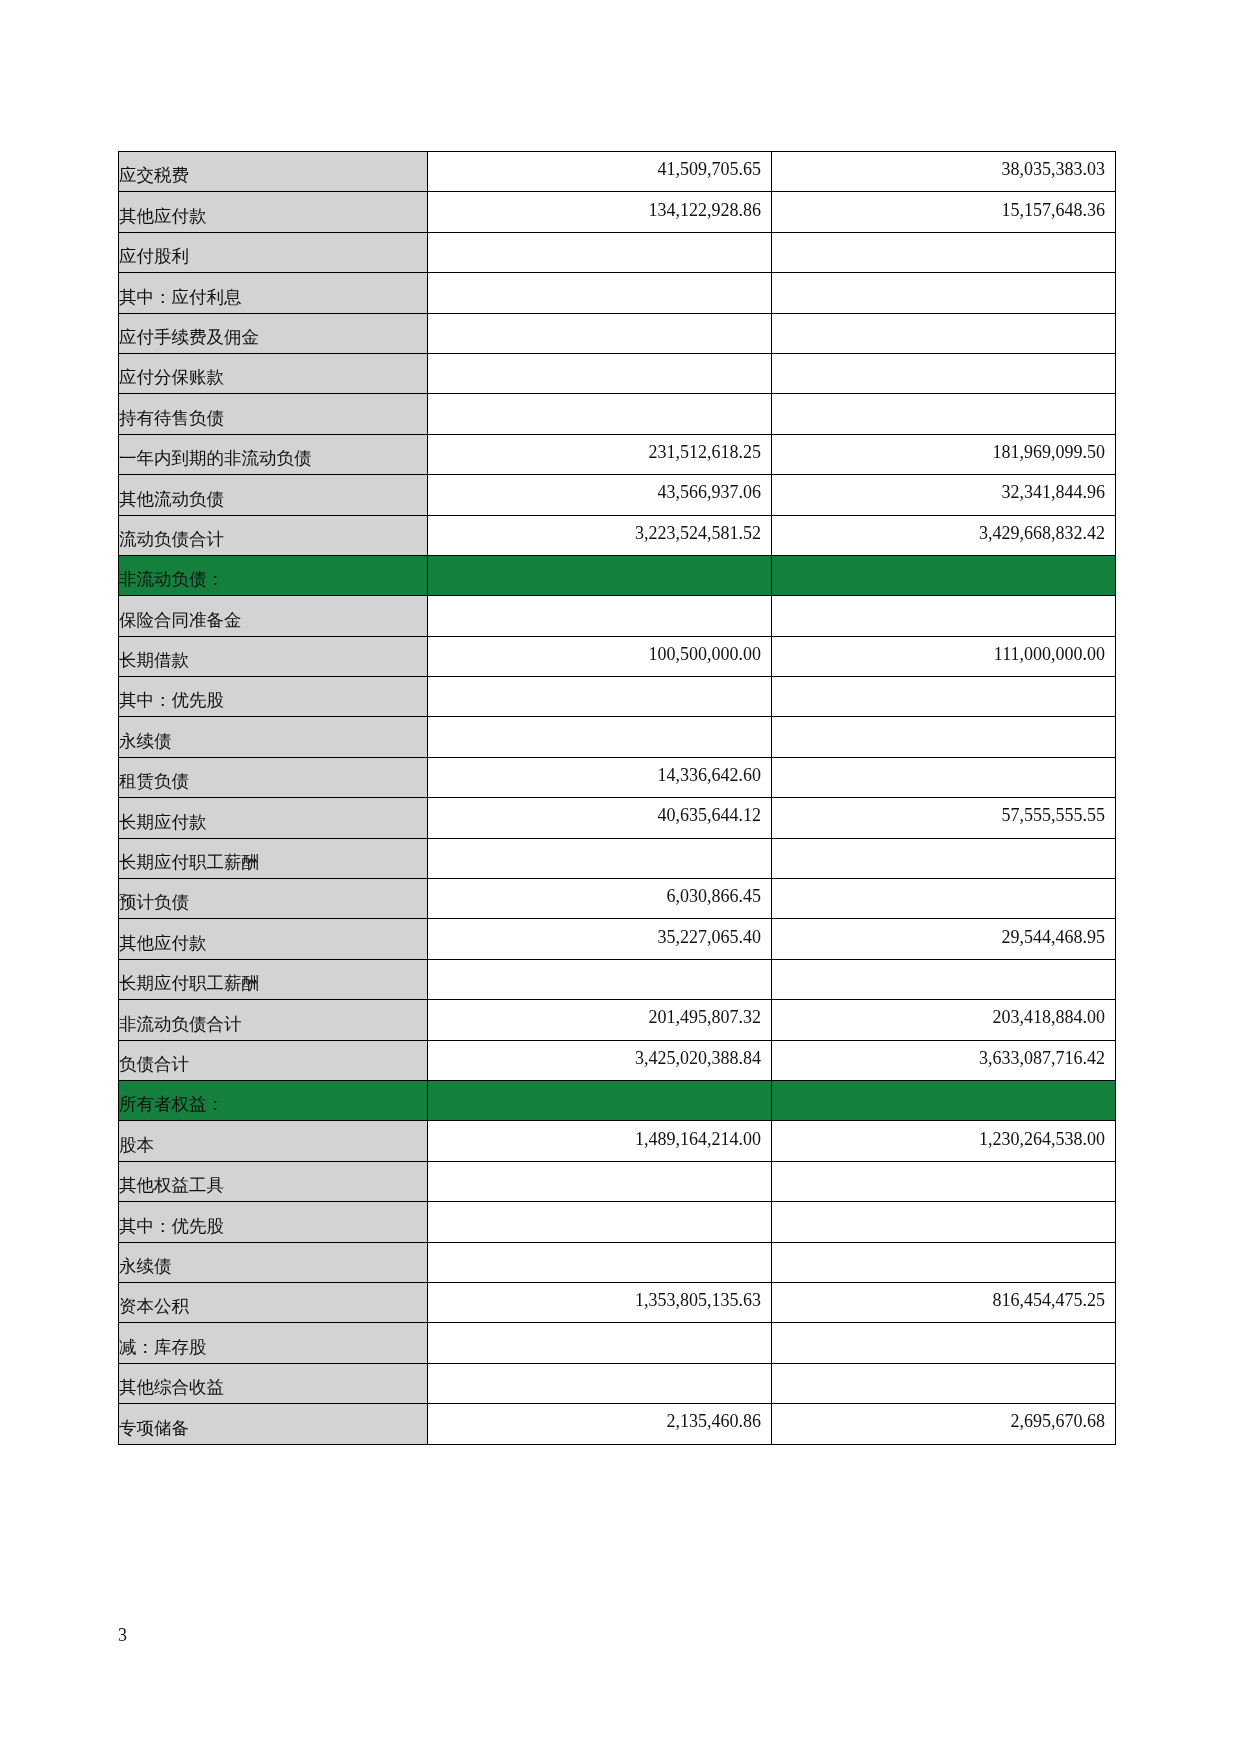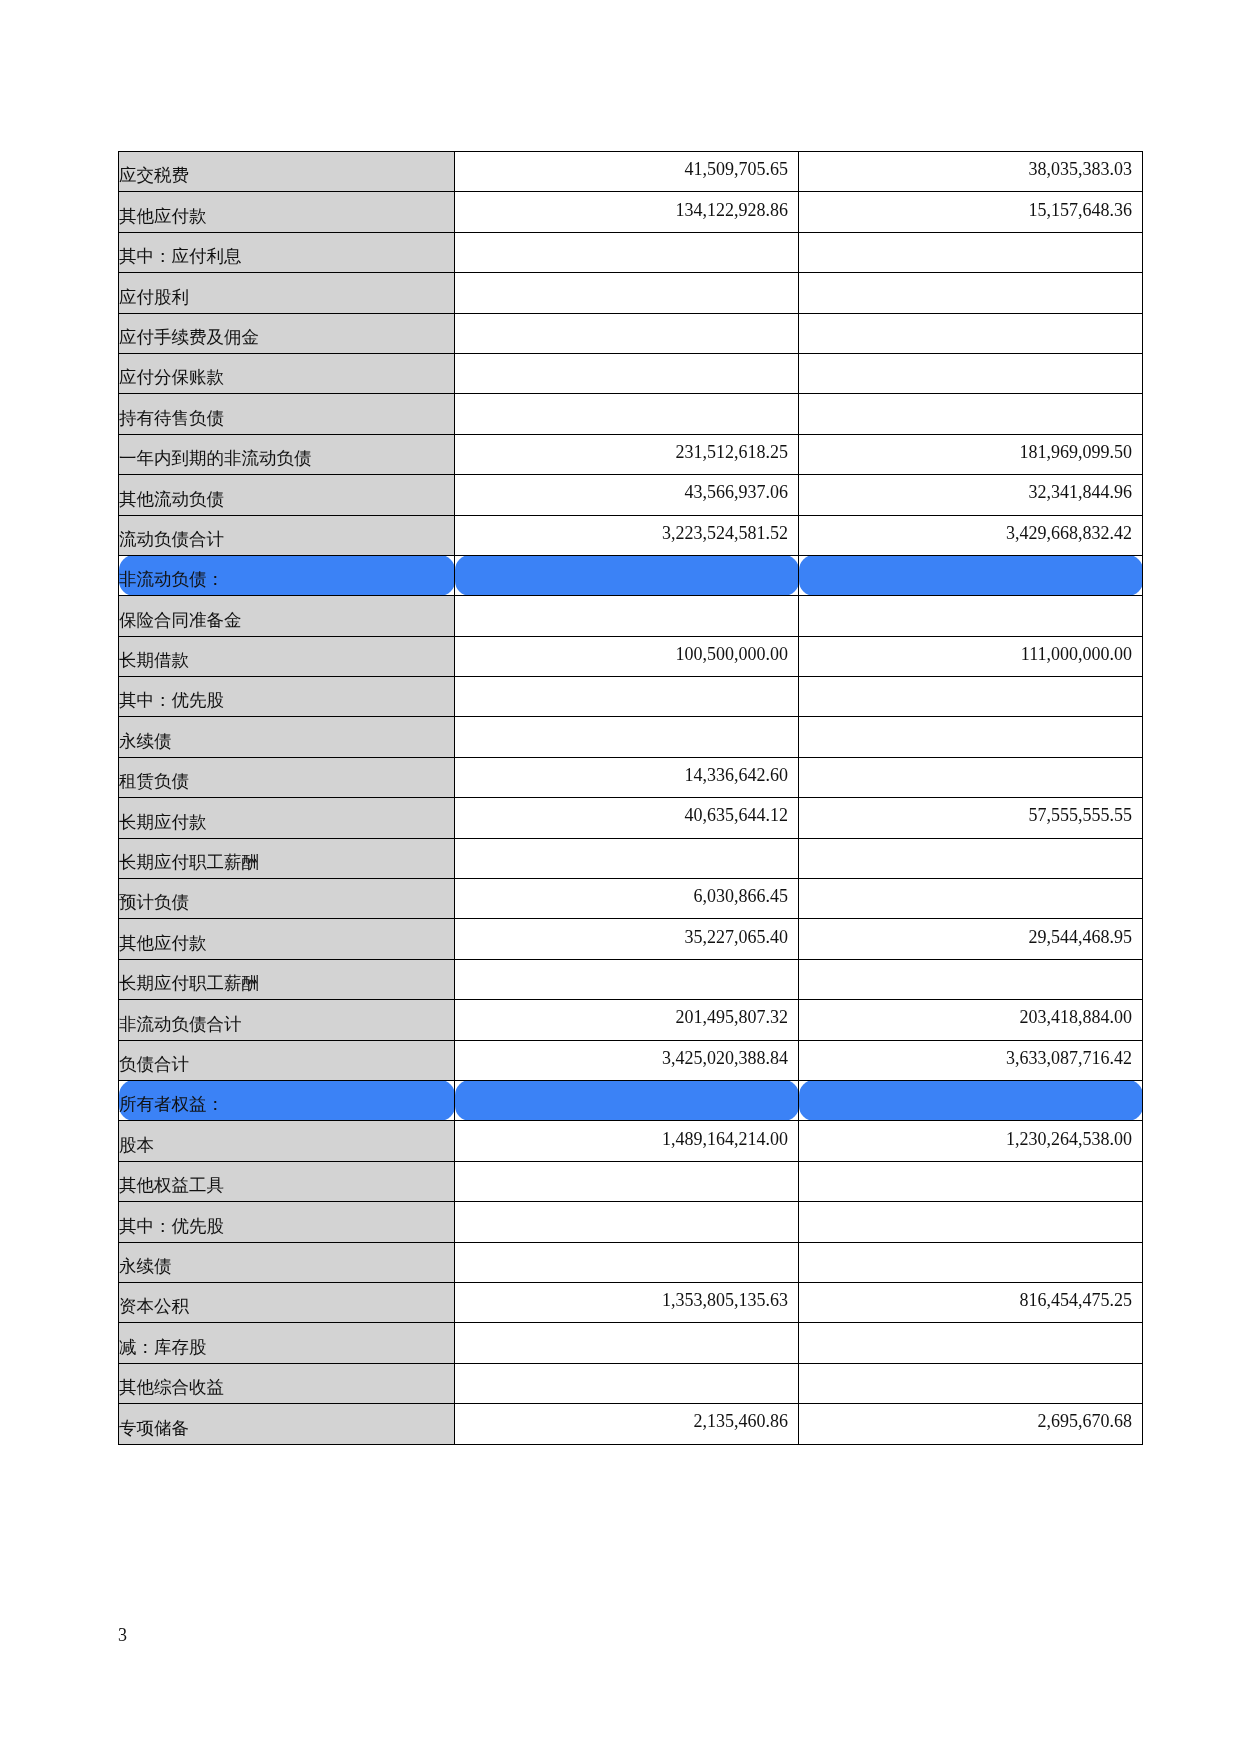--- a/index.html
+++ b/index.html
@@ -5,30 +5,30 @@
   html, body { margin:0; padding:0; background:#ffffff; }
   body { width:1240px; height:1754px; position:relative; overflow:hidden; }
   .sheet {
     position:absolute; left:118px; top:151px;
     border-collapse:collapse; table-layout:fixed;
   }
   .sheet td {
     border:1.5px solid #000; height:40.4px; padding:0; box-sizing:border-box;
   }
   .sheet td.label {
-    width:336px; background:#d3d3d3;
+    width:309px; background:#d3d3d3;
     font-family:Liberation Serif, serif; font-size:17.5px; color:#111;
     vertical-align:bottom; padding-bottom:4px; white-space:nowrap;
   }
   .sheet td.num {
     width:344px; text-align:right; padding-right:10px;
     font-family:"Liberation Serif", serif; font-size:18px; color:#111;
     vertical-align:middle; padding-bottom:4px;
   }
-  .sheet tr.section td { background:#3b82f6;border-radius:15px; }
+  .sheet tr.section td { background:#15803d; }
   .ind0 { padding-left:10px; }
   .ind1 { padding-left:21px; }
   .ind2 { padding-left:26px; }
   .ind3 { padding-left:43px; }
   .page-num {
     position:absolute; left:118px; top:1625px;
     font-family:"Liberation Serif", serif; font-size:18px; color:#111;
   }
 </style>
 </head>
@@ -40,26 +40,26 @@
         <td class="label ind1">应交税费</td>
         <td class="num">41,509,705.65</td>
         <td class="num">38,035,383.03</td>
       </tr>
       <tr>
         <td class="label ind1">其他应付款</td>
         <td class="num">134,122,928.86</td>
         <td class="num">15,157,648.36</td>
       </tr>
       <tr>
+        <td class="label ind3">应付股利</td>
+        <td class="num"></td>
+        <td class="num"></td>
+      </tr>
+      <tr>
         <td class="label ind2">其中：应付利息</td>
-        <td class="num"></td>
-        <td class="num"></td>
-      </tr>
-      <tr>
-        <td class="label ind3">应付股利</td>
         <td class="num"></td>
         <td class="num"></td>
       </tr>
       <tr>
         <td class="label ind1">应付手续费及佣金</td>
         <td class="num"></td>
         <td class="num"></td>
       </tr>
       <tr>
         <td class="label ind1">应付分保账款</td>

